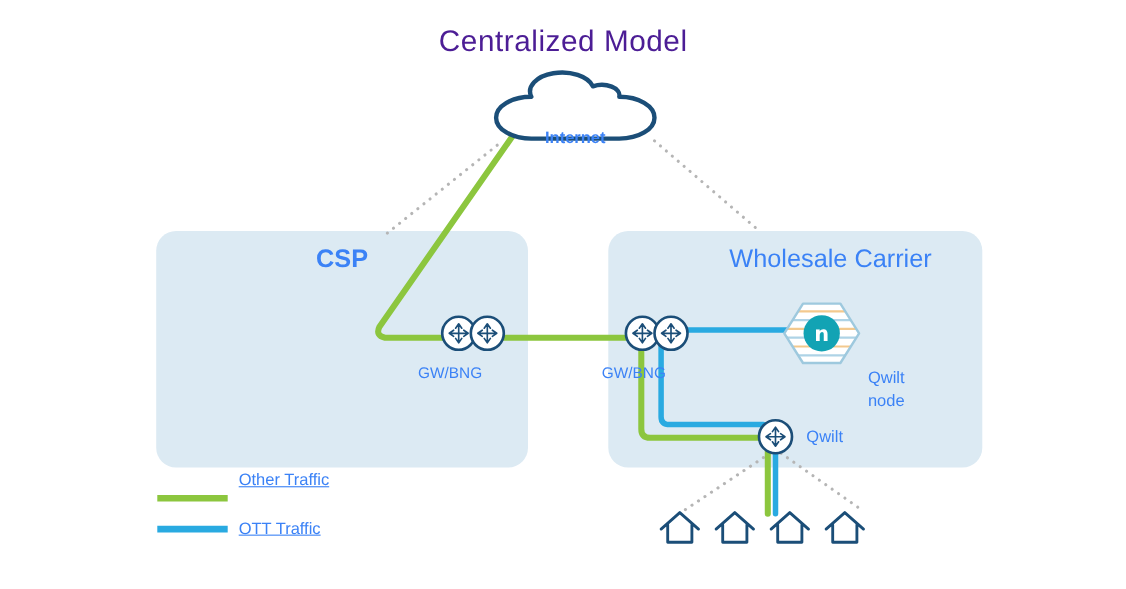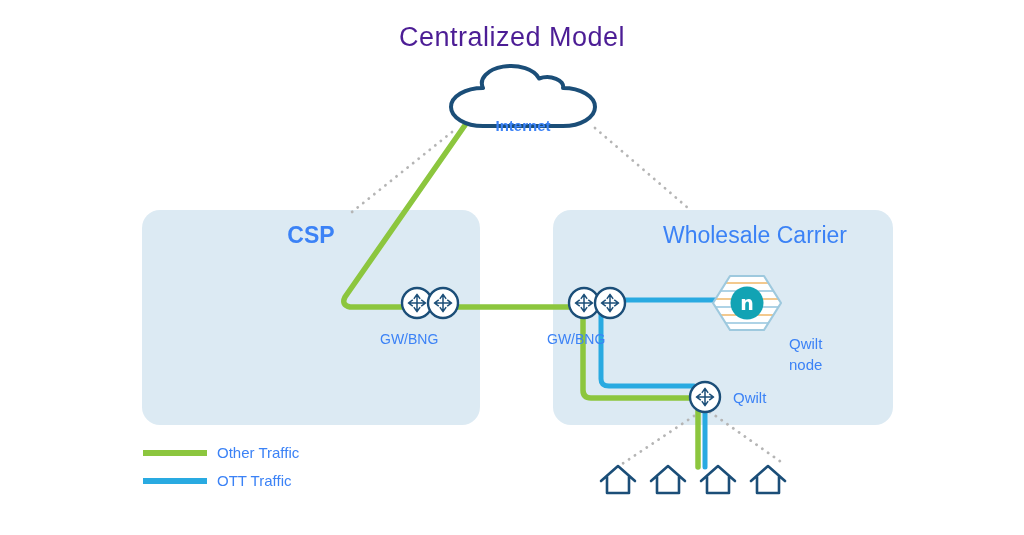--- a/index.html
+++ b/index.html
@@ -17,22 +17,22 @@
     font-size:15px;font-weight:bold;}
   .box-title{font-size:23px;font-weight:400;text-align:center;}
   .csp-title{left:142px;width:338px;top:222px;font-weight:bold;}
   .wholesale-title{left:553px;width:404px;top:222px;}
   .router-label{font-size:14px;text-align:left;width:100px;}
   .gwbng-1{left:380px;top:331px;}
   .gwbng-2{left:547px;top:331px;}
   .qwilt-label{left:789px;top:285px;font-size:15px;line-height:1.4;white-space:pre;margin-top:48px;}
   .access-label{left:733px;top:389px;font-size:15px;}
   .legend-label{font-size:15px;}
-  .legend-1{left:217px;top:444px;}
-  .legend-2{left:217px;top:472px;}
+  .legend-1{left:217px;top:428px;text-decoration:underline;}
+  .legend-2{left:217px;top:472px;text-decoration:underline;}
 </style>
 </head>
 <body>
 
 <div class="stage">
 
   <svg width="1024" height="535" viewBox="0 0 1024 535">
     <defs>
       <g id="router">
         <circle r="15" fill="#ffffff" stroke="#1b4e78" stroke-width="2.4"></circle>

